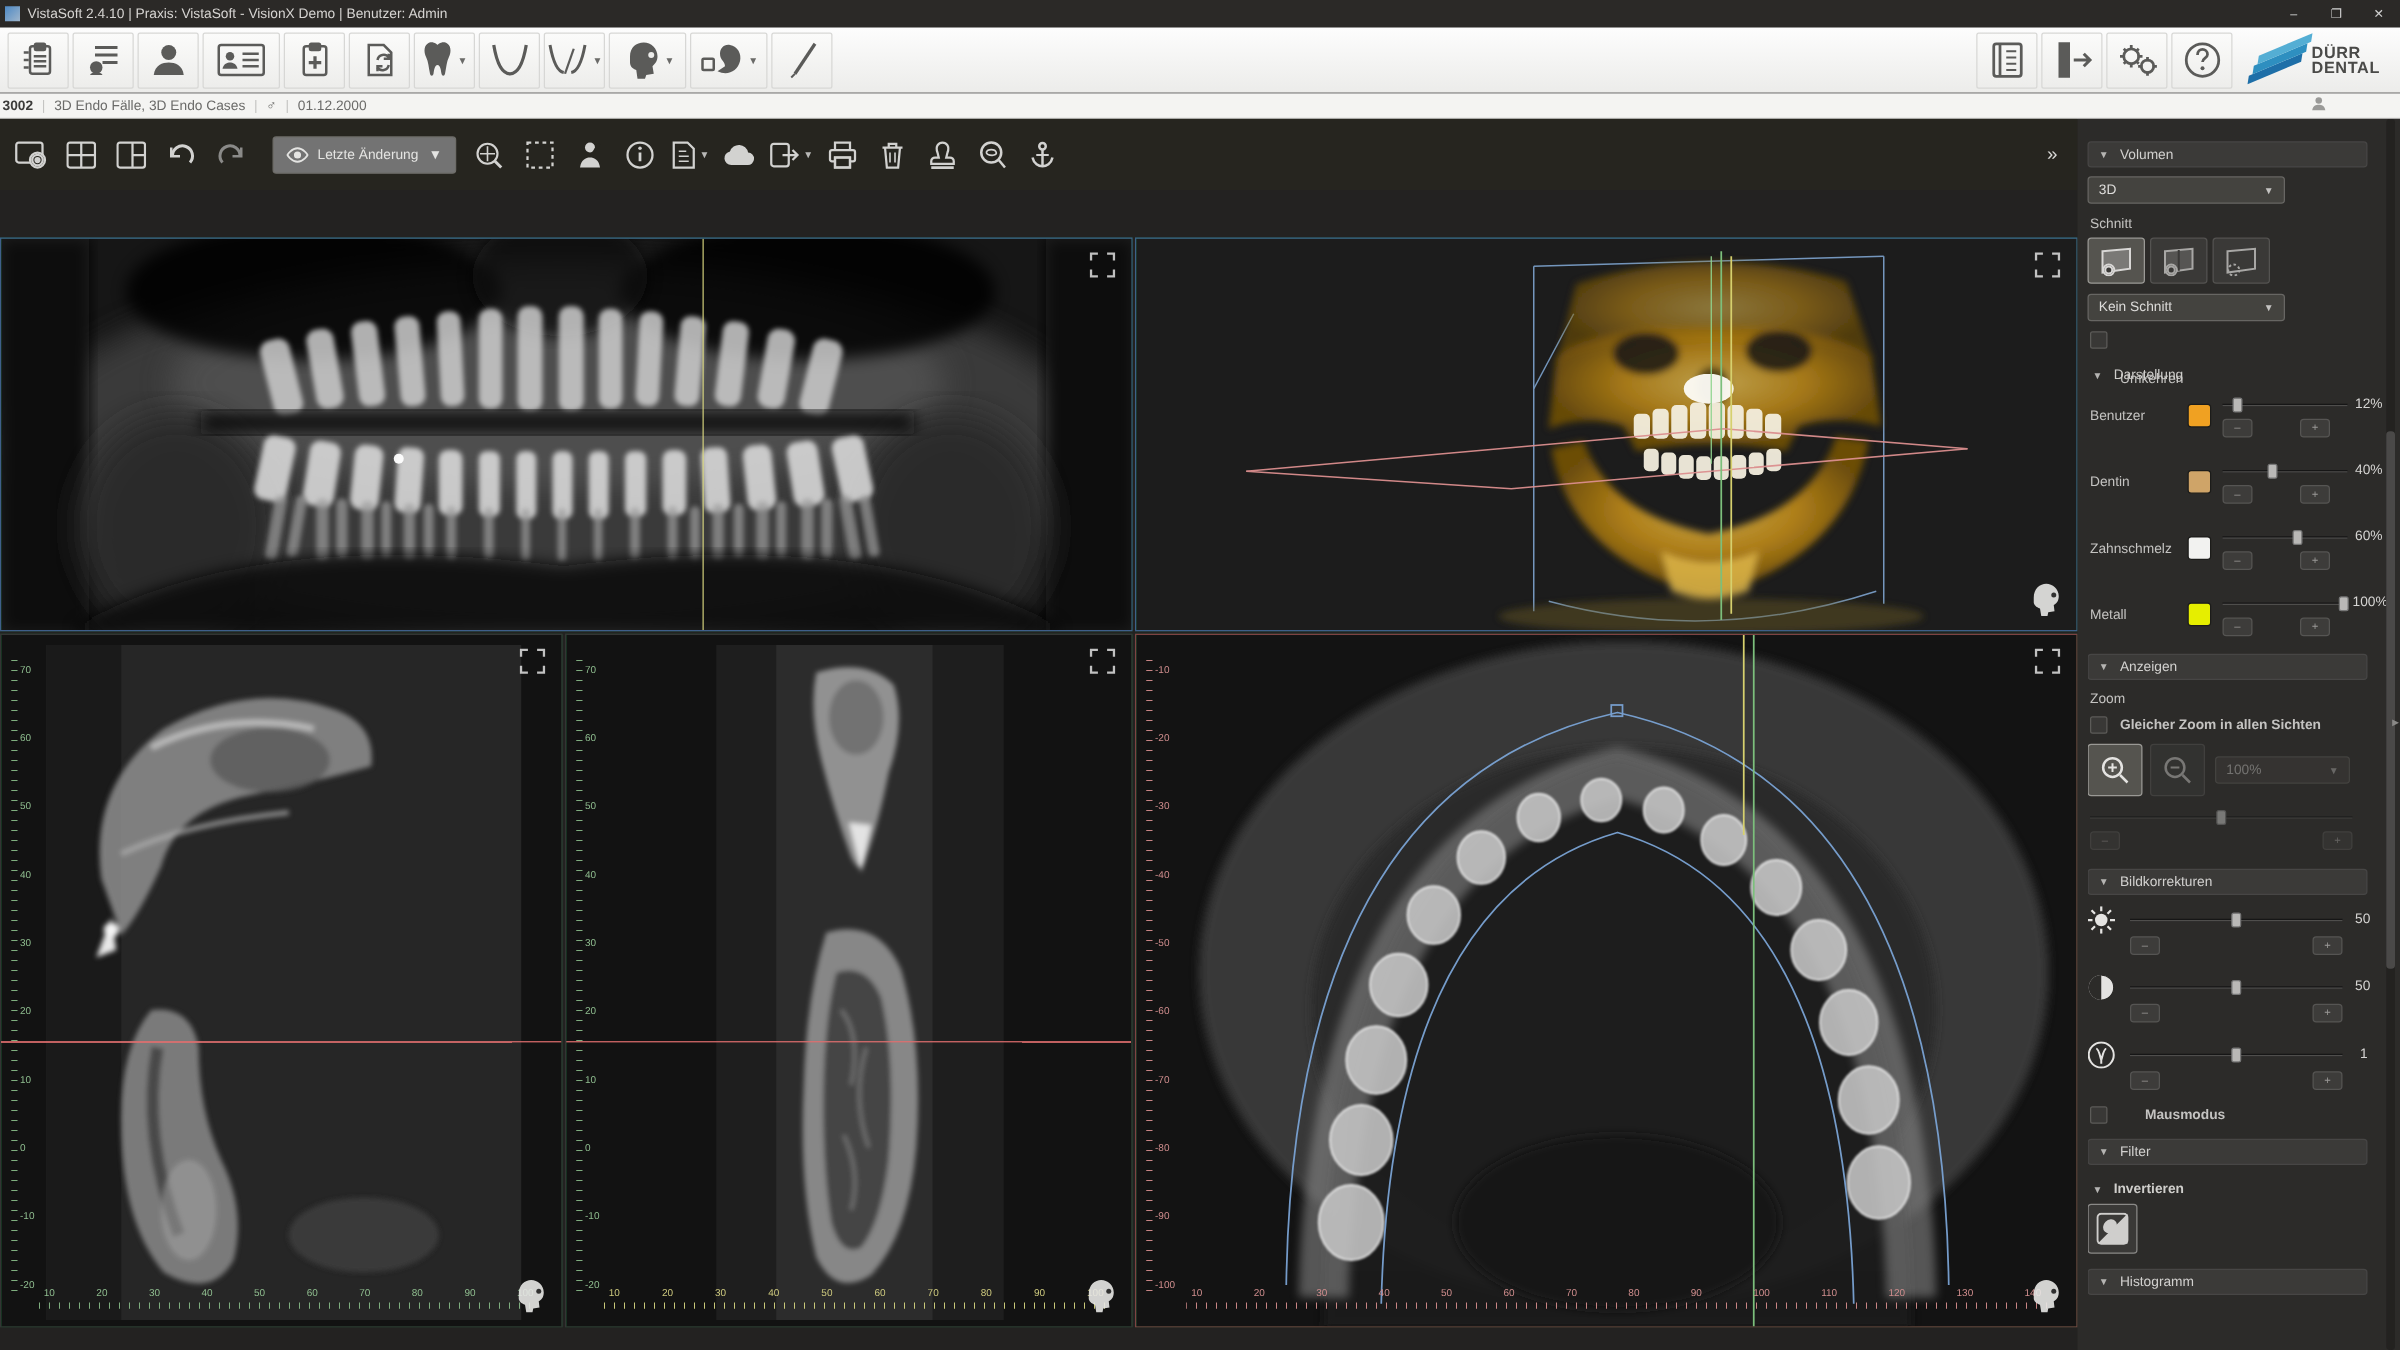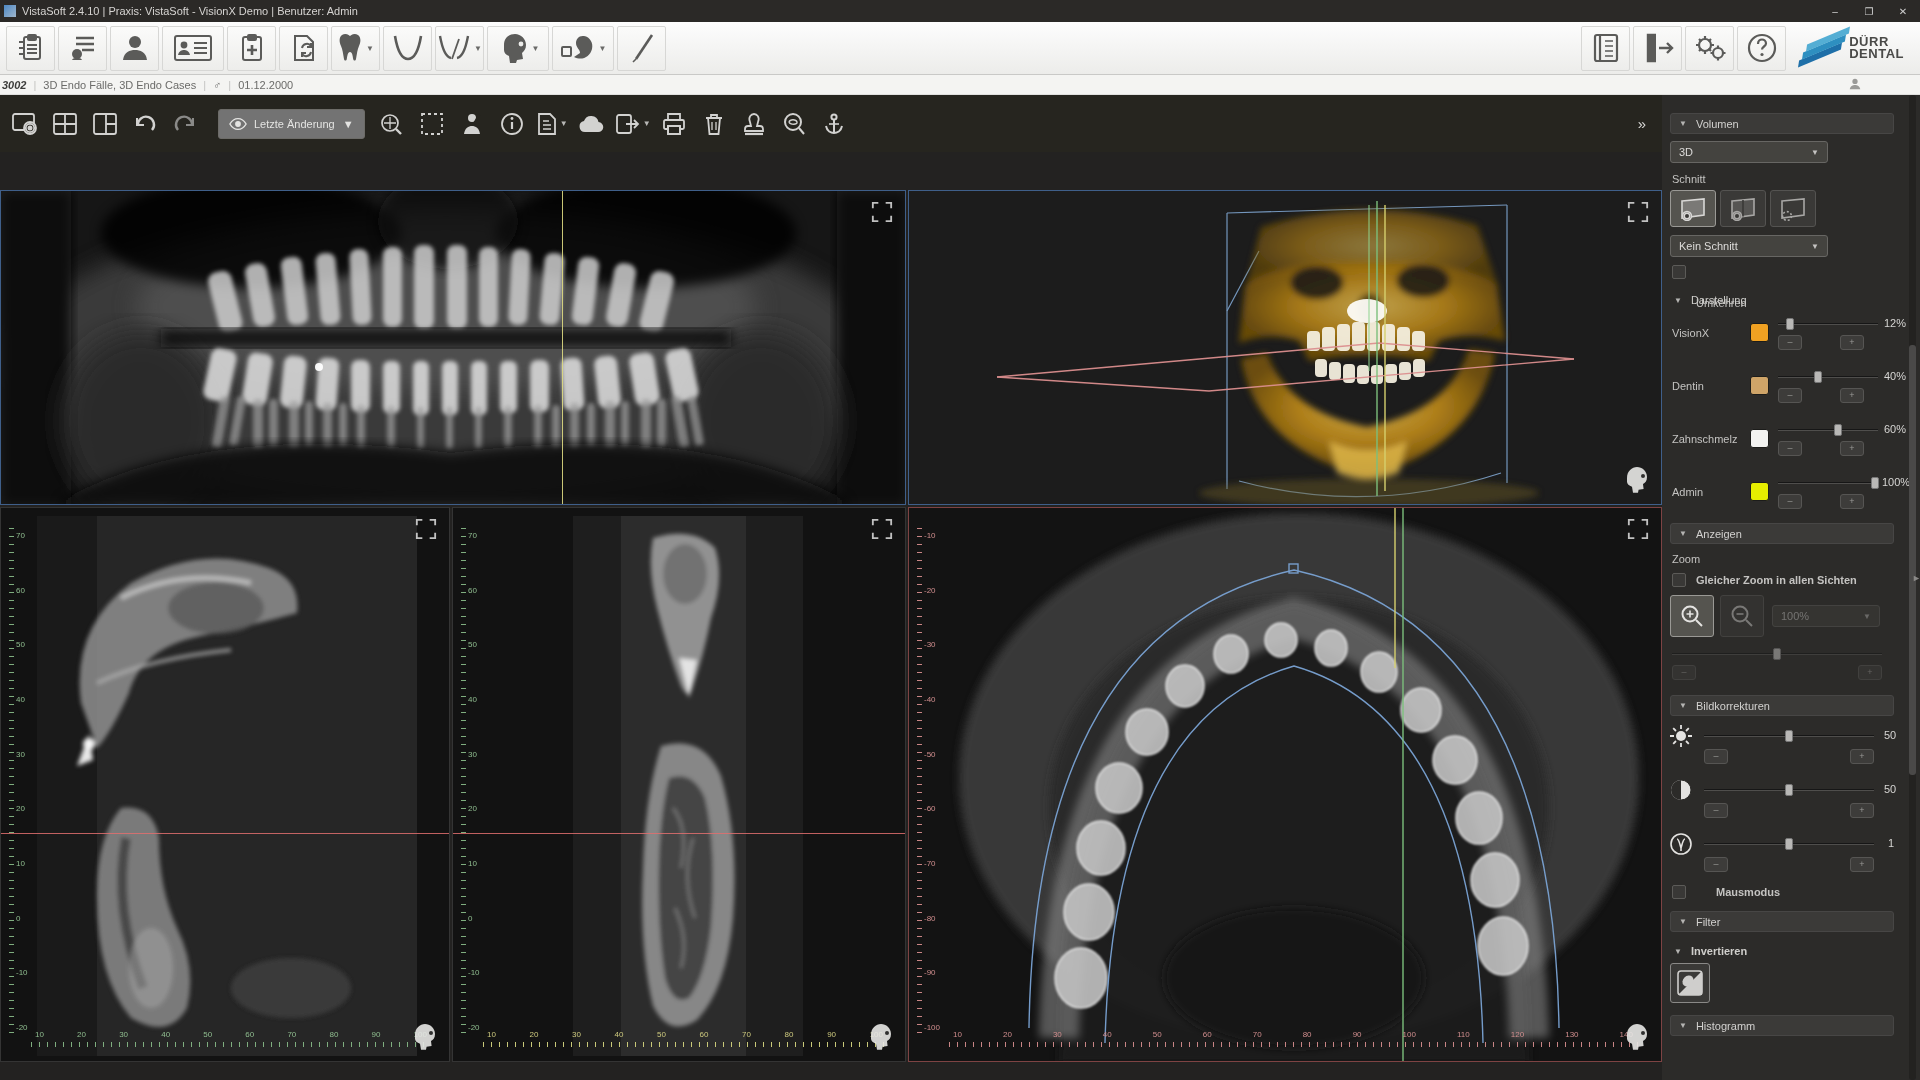--- a/index.html
+++ b/index.html
@@ -25,21 +25,21 @@
   .tbbtn.wide { width:62px; }
   .tbbtn .caret { font-size:8px; color:#6a6a68; margin-left:3px; }
   #maintb .right { margin-left:auto; display:flex; align-items:center; }
   #brand { display:flex; align-items:center; margin:0 10px 0 14px; }
   #brand .stripes { width:40px; height:30px; position:relative; margin-right:6px; }
   #brand .stripes i { position:absolute; width:34px; height:8px; transform:skewX(-38deg) rotate(-32deg); }
   #brand .txt { font-size:13px; font-weight:bold; color:#4a4a48; line-height:12px; letter-spacing:.5px; }
   
   #patbar { left:0; top:75px; width:1920px; height:20px; background:#f4f4f2;
             display:flex; align-items:center; font-size:11px; color:#6b6b69; border-bottom:1px solid #e0e0de; }
-  #patbar b { color:#3c3c3a; margin-left:2px;font-style:italic; }
+  #patbar b { color:#3c3c3a; margin-left:2px; }
   #patbar .sep { color:#c4c4c2; margin:0 7px; }
   #patbar .gsym { border:0; font-size:11px; }
   #patbar .pright { margin-left:auto; margin-right:58px; color:#8a8a88; }
   
   #viewtb { left:0; top:95px; width:1662px; height:57px; background:#26251f;
             display:flex; align-items:center; color:#cfcfcd; padding:0 8px; }
   .vtb { height:40px; min-width:34px; display:flex; align-items:center; justify-content:center; margin-right:6px; color:#d2d2d0; }
   .vtb .caret { font-size:8px; margin-left:2px; color:#b8b8b6; }
   #lastchange { background:#737373; border:1px solid #6d6c68; border-radius:3px; height:30px;
                 display:flex; align-items:center; padding:0 10px; font-size:11px; color:#e4e4e2; margin:0 10px; }
@@ -789,21 +789,21 @@
     </div>
 
     <div class="chk" style="left:10px;top:170px;"></div>
     <div class="lbl" style="left:34px;top:171px;margin-top:31px;">Umkehren</div>
 
     <div class="plainhdr" style="top:199px;">
       <span class="tri">▼</span>
         <span>Darstellung</span>
     </div>
 
-    <div class="lbl" style="left:10px;top:232px;">VisionX</div>
+    <div class="lbl" style="left:10px;top:232px;">Benutzer</div>
     <div class="swatch" style="left: 88px; top: 228px; background: rgb(240, 161, 34);"></div>
     <div class="slider" style="left:116px;top:222px;width:100px;">
       <div class="track"></div>
         <div class="thumb" style="left: calc(12% - 4px);"></div>
       </div>
     <div class="pctval" style="left:222px;top:222px;">12%</div>
     <div class="step" style="left:116px;top:240px;">–</div>
     <div class="step" style="left:178px;top:240px;">+</div>
 
     <div class="lbl" style="left:10px;top:285px;">Dentin</div>
@@ -819,21 +819,21 @@
     <div class="lbl" style="left:10px;top:338px;">Zahnschmelz</div>
     <div class="swatch" style="left: 88px; top: 334px; background: rgb(242, 242, 240);"></div>
     <div class="slider" style="left:116px;top:328px;width:100px;">
       <div class="track"></div>
         <div class="thumb" style="left: calc(60% - 4px);"></div>
       </div>
     <div class="pctval" style="left:222px;top:328px;">60%</div>
     <div class="step" style="left:116px;top:346px;">–</div>
     <div class="step" style="left:178px;top:346px;">+</div>
 
-    <div class="lbl" style="left:10px;top:391px;">Admin</div>
+    <div class="lbl" style="left:10px;top:391px;">Metall</div>
     <div class="swatch" style="left: 88px; top: 387px; background: rgb(230, 238, 0);"></div>
     <div class="slider" style="left:116px;top:381px;width:100px;">
       <div class="track"></div>
         <div class="thumb" style="left: calc(97% - 4px);"></div>
       </div>
     <div class="pctval" style="left:220px;top:381px;">100%</div>
     <div class="step" style="left:116px;top:399px;">–</div>
     <div class="step" style="left:178px;top:399px;">+</div>
 
     <div class="sechdr" style="top:428px;">

